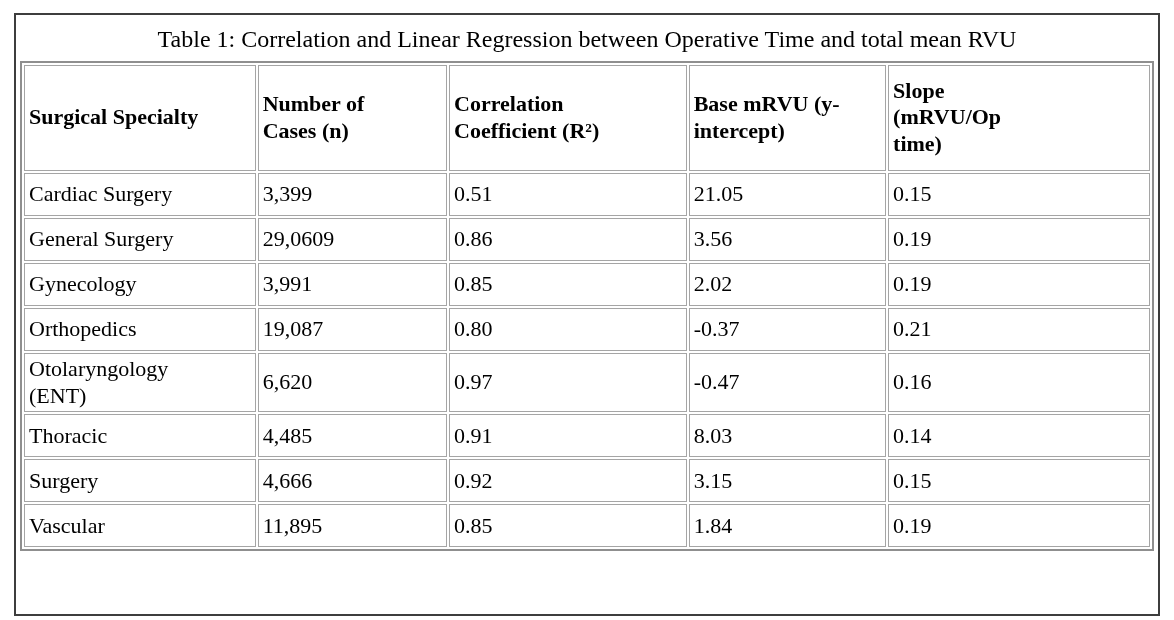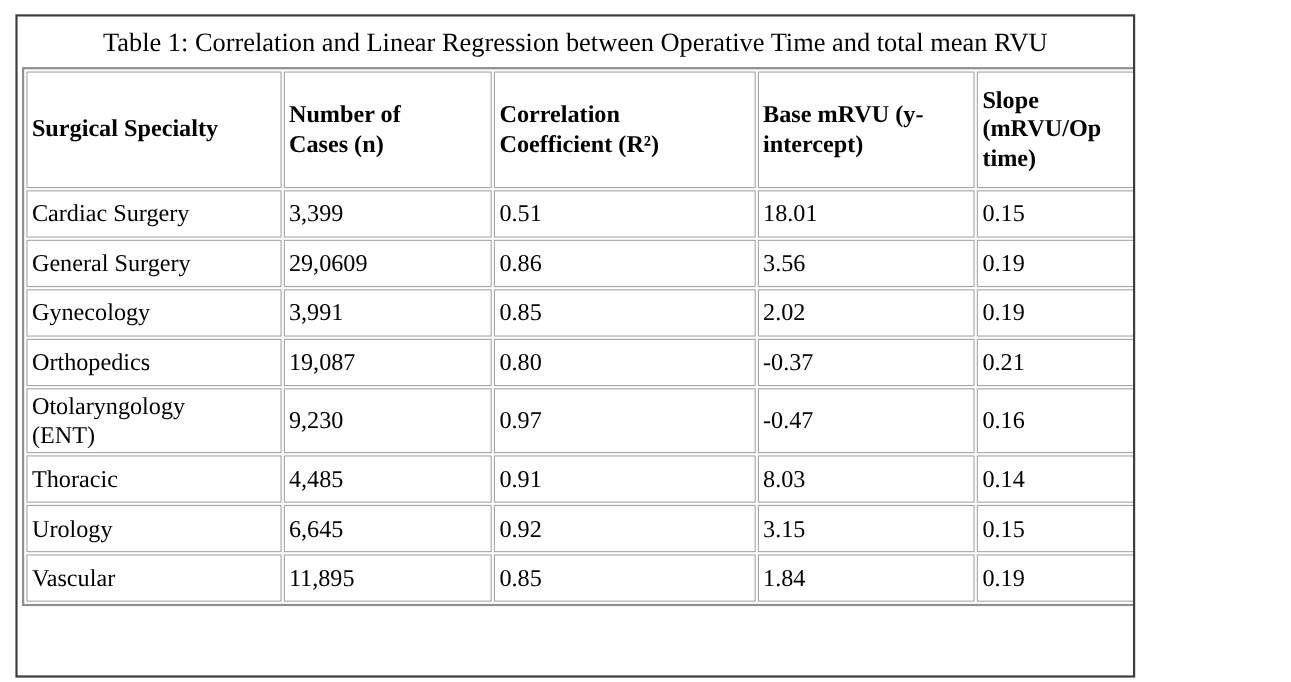--- a/index.html
+++ b/index.html
@@ -7,21 +7,21 @@
     padding: 0;
     background: #ffffff;
     width: 1174px;
     height: 620px;
     font-family: "Liberation Serif", "DejaVu Serif", serif;
     color: #000000;
   }
   .figure {
     box-sizing: border-box;
     margin: 13px 14px 0 14px;
-    width: 1018px;
+    width: 1146px;
     height: 603px;
     border: 2px solid #3d3d3d;
     background: #ffffff;
     padding: 5px 4px 16px 4px;
     overflow: hidden;
   }
   .caption {
     text-align: center;
     font-size: 24px;
     line-height: 1.2;
@@ -86,21 +86,21 @@
           <th>Slope
 (mRVU/Op
 time)</th>
         </tr>
     </thead>
     <tbody>
         <tr>
           <td>Cardiac Surgery</td>
           <td>3,399</td>
           <td>0.51</td>
-          <td>18.01</td>
+          <td>21.05</td>
           <td>0.15</td>
         </tr>
         <tr>
           <td>General Surgery</td>
           <td>29,0609</td>
           <td>0.86</td>
           <td>3.56</td>
           <td>0.19</td>
         </tr>
         <tr>
@@ -113,35 +113,35 @@
         <tr>
           <td>Orthopedics</td>
           <td>19,087</td>
           <td>0.80</td>
           <td>-0.37</td>
           <td>0.21</td>
         </tr>
         <tr>
           <td>Otolaryngology
 (ENT)</td>
-          <td>9,230</td>
+          <td>6,620</td>
           <td>0.97</td>
           <td>-0.47</td>
           <td>0.16</td>
         </tr>
         <tr>
           <td>Thoracic</td>
           <td>4,485</td>
           <td>0.91</td>
           <td>8.03</td>
           <td>0.14</td>
         </tr>
         <tr>
-          <td>Urology</td>
-          <td>6,645</td>
+          <td>Surgery</td>
+          <td>4,666</td>
           <td>0.92</td>
           <td>3.15</td>
           <td>0.15</td>
         </tr>
         <tr>
           <td>Vascular</td>
           <td>11,895</td>
           <td>0.85</td>
           <td>1.84</td>
           <td>0.19</td>

